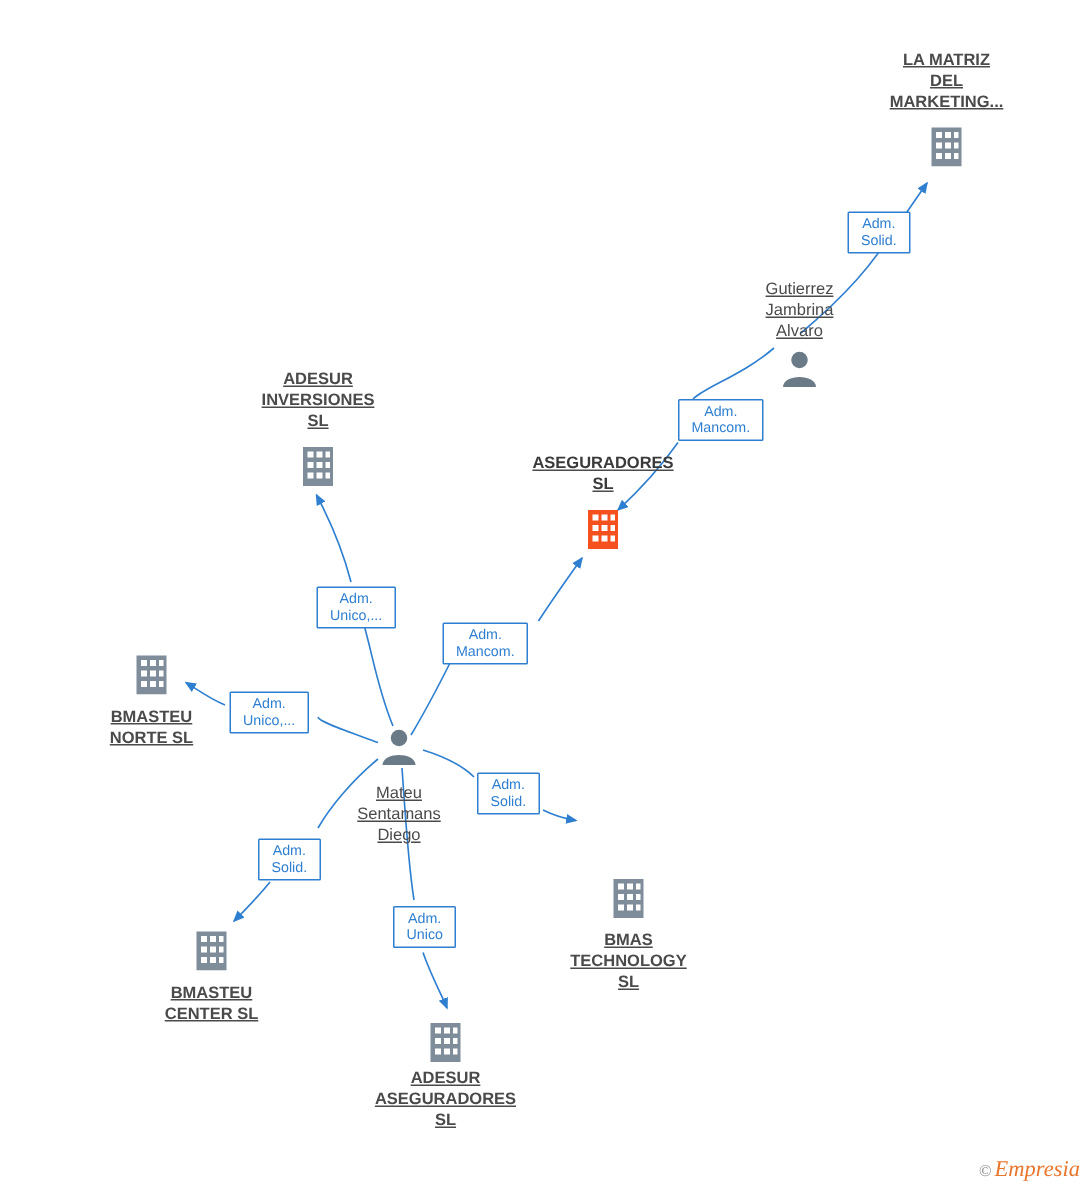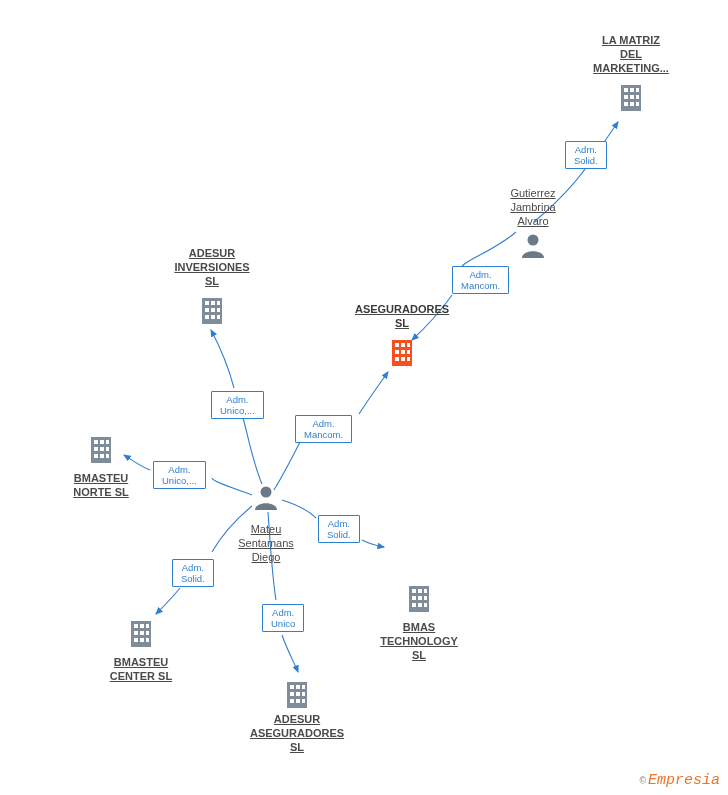--- a/index.html
+++ b/index.html
@@ -61,21 +61,21 @@
     text-align: center;
     border-radius: 1px;
     white-space: pre-line;
   }
   .watermark {
     position: absolute;
     right: 8px;
     bottom: 6px;
     font-size: 13px;
     color: #9a9a9a;
-    font-family: Liberation Mono, monospace;
+    font-family: Liberation Serif, serif;
     text-align: center;
   }
   .watermark .brand {
     color: #e8752a;
     font-style: italic;
     font-size: 15px;
   }
   .watermark .copy {
     color: #8a8a8a;
     font-size: 11px;

